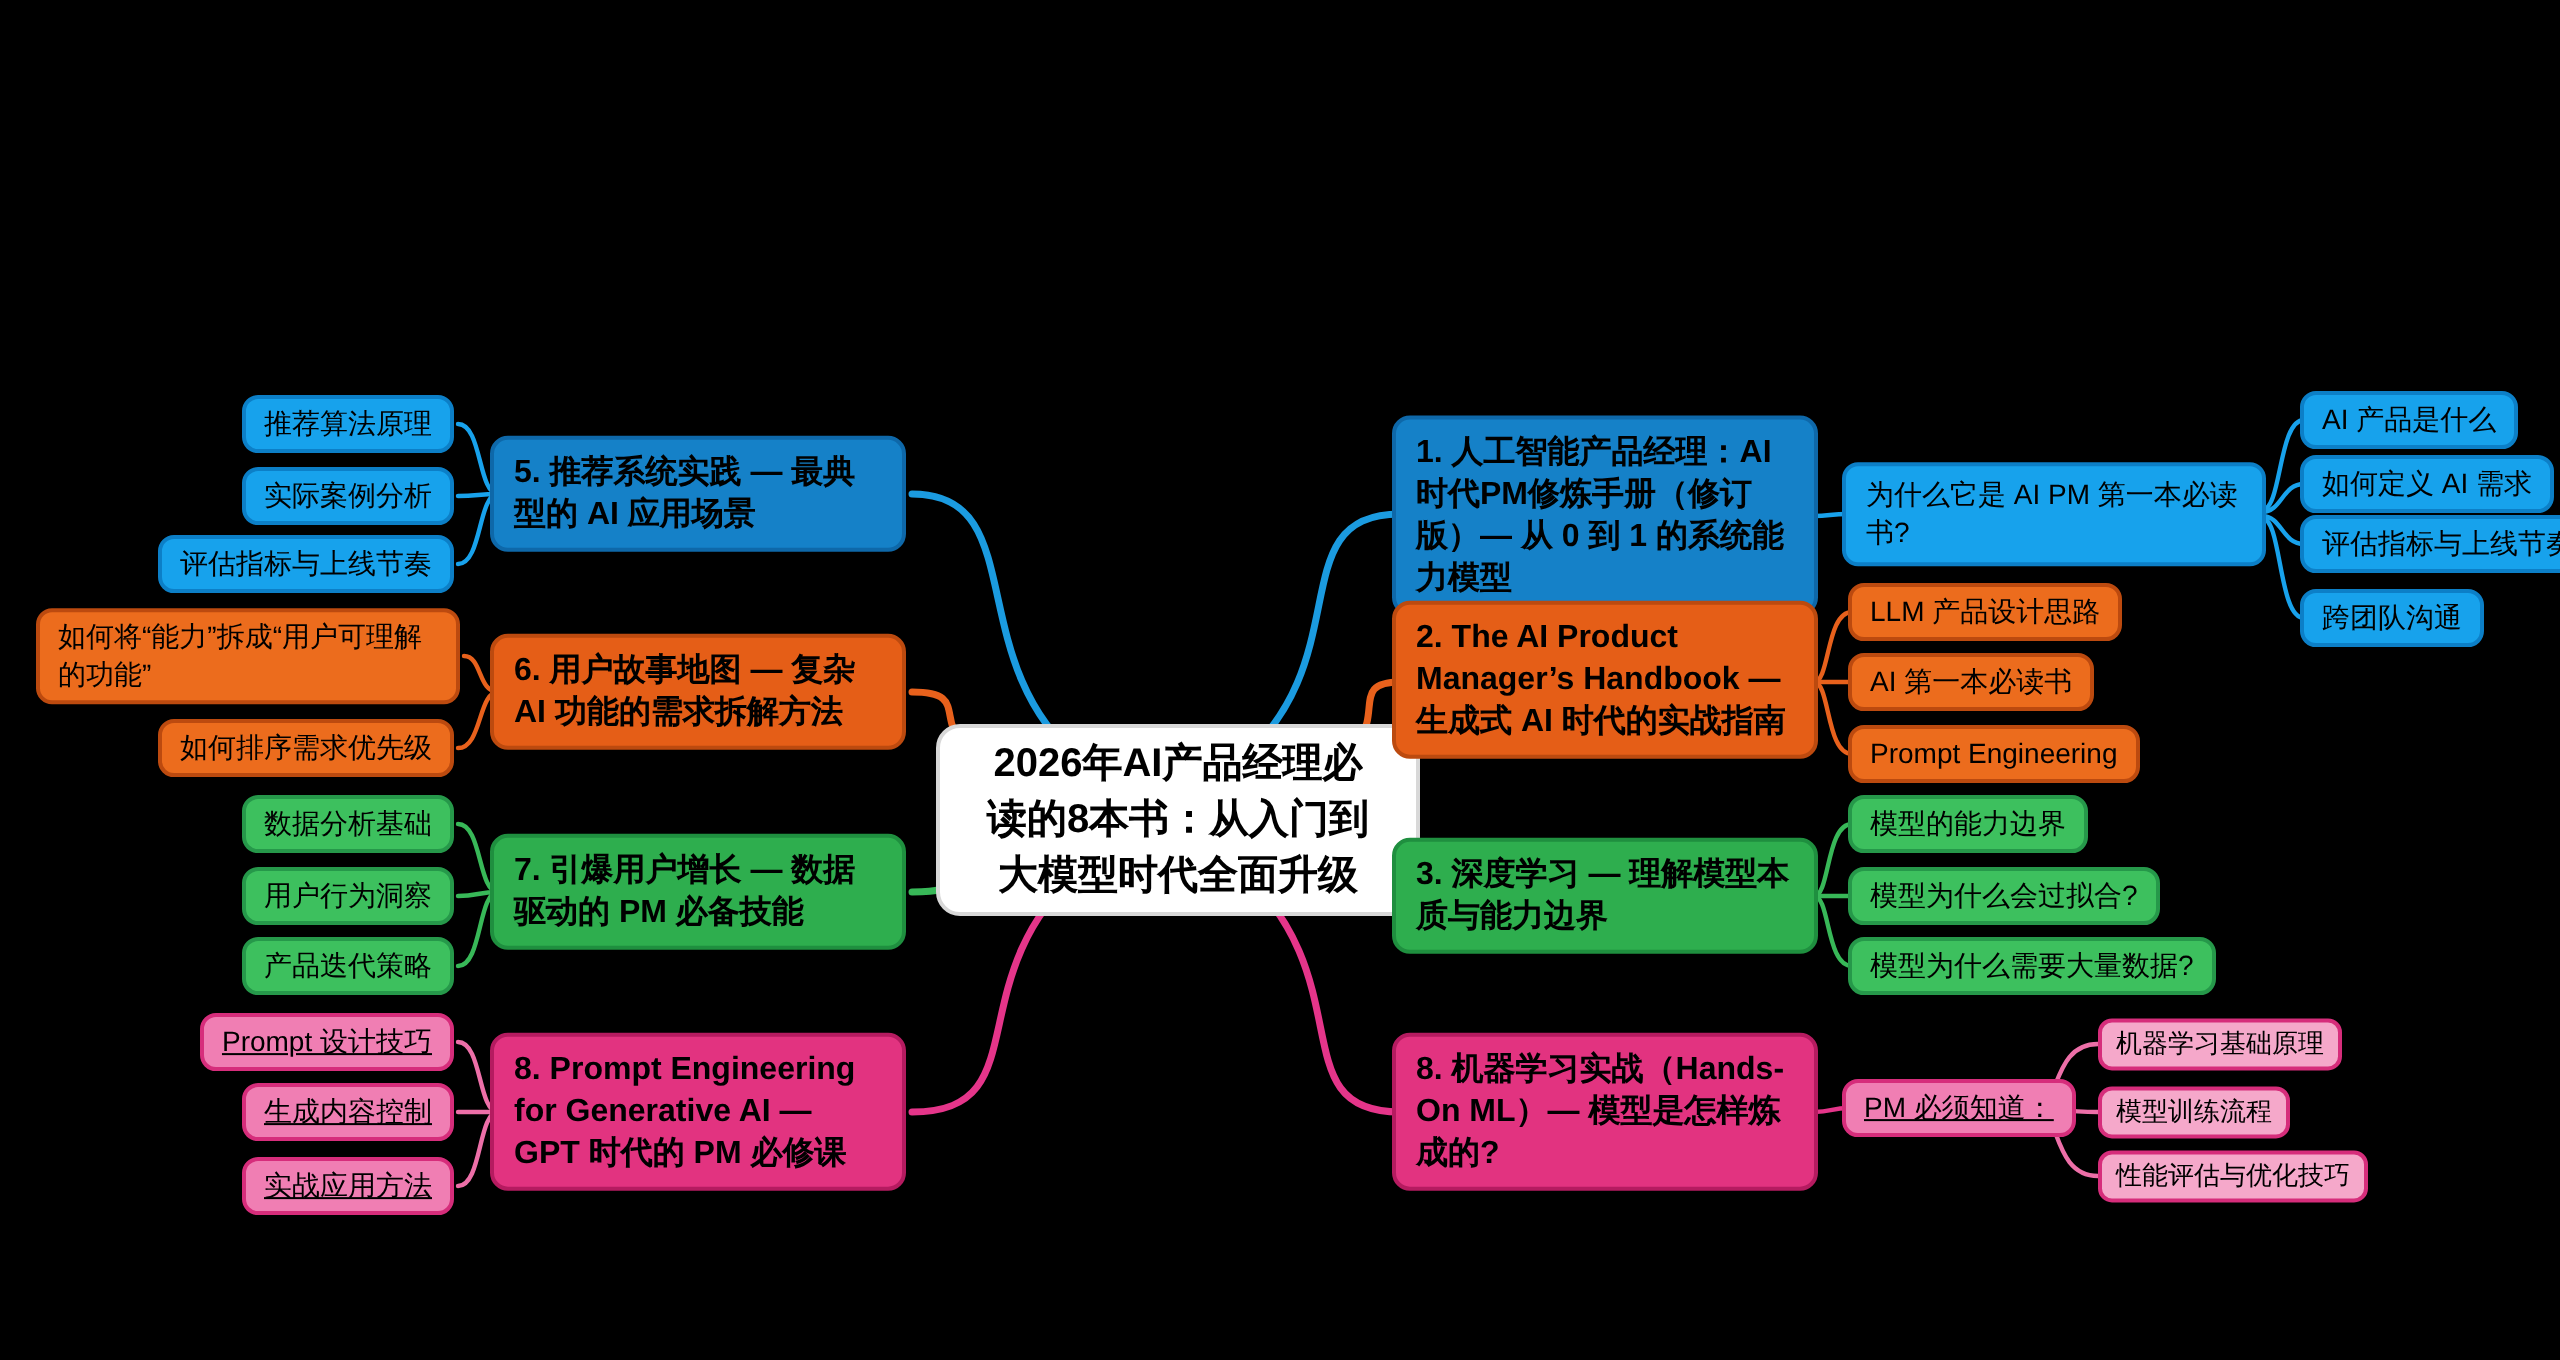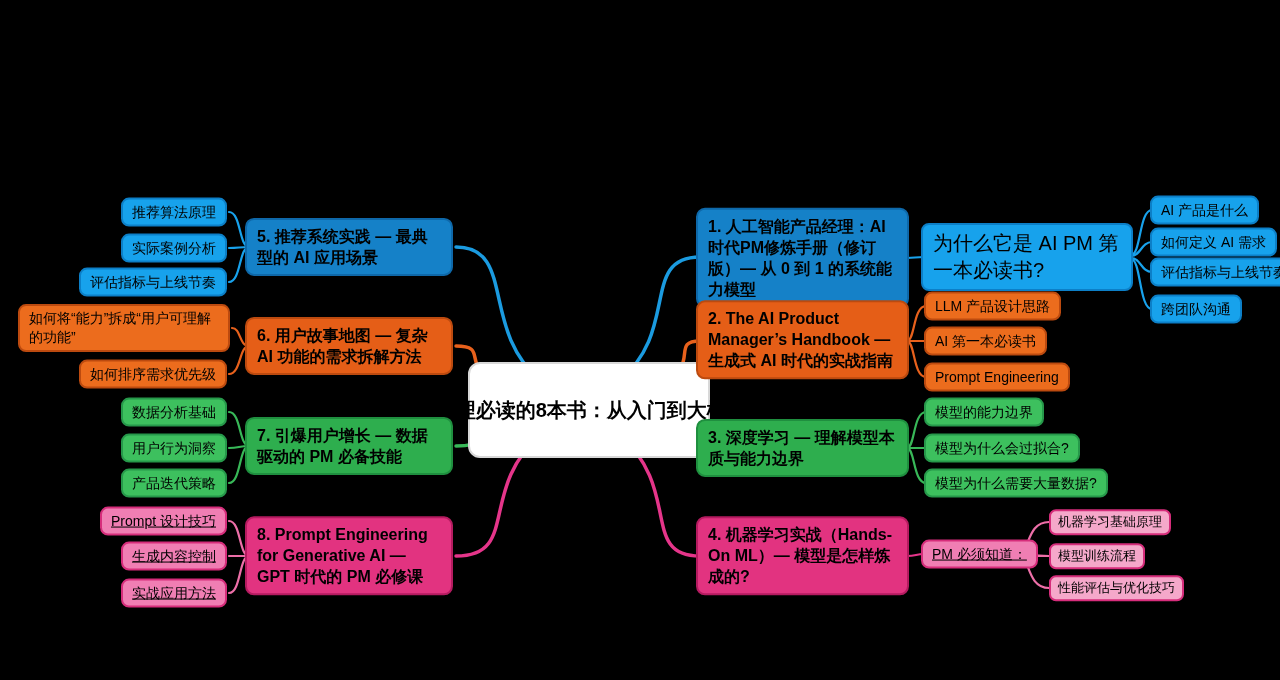--- a/index.html
+++ b/index.html
@@ -2,30 +2,30 @@
 <html><head>
 <meta charset="utf-8">
 <style>
   html,body{margin:0;padding:0;background:#000;}
   .stage{position:relative;width:1280px;height:680px;background:#000;overflow:hidden;
          font-family:"Liberation Sans",sans-serif;color:#000;}
   .wires{position:absolute;left:0;top:0;z-index:0;}
   .node{position:absolute;z-index:1;box-sizing:border-box;border-style:solid;color:#000;
         transform:translateY(-50%);}
   .center{left:468px;top:410px;width:242px;height:96px;background:#fff;border:2px solid #d8d8d8;
-          border-radius:12px;display:flex;flex-direction:row;align-items:center;justify-content:center;
+          border-radius:12px;display:flex;flex-direction:column;align-items:center;justify-content:center;
           font-weight:bold;font-size:20px;line-height:1.4;}
   .center div{white-space:nowrap;}
   .main{width:213px;border-width:2px;border-radius:9px;padding:6px 10px;
         font-weight:bold;font-size:16px;line-height:1.32;overflow-wrap:break-word;}
   .mainL{width:208px;}
   .leaf{border-width:2px;border-radius:8px;padding:3px 9px;font-size:14px;line-height:1.35;
         white-space:nowrap;}
   .leafsm{font-size:13px;padding:2px 7px;border-radius:7px;}
-  .child{width:212px;border-width:2px;border-radius:8px;padding:5px 10px;font-size:20px;
+  .child{width:212px;border-width:2px;border-radius:8px;padding:5px 10px;font-size:14px;
          line-height:1.35;overflow-wrap:break-word;}
   .wrapleaf{width:212px;white-space:normal;overflow-wrap:break-word;}
   .blue-main{background:#1581C8;border-color:#0E68A9;}
   .blue-leaf{background:#17A2EC;border-color:#0C7FC7;}
   .orange-main{background:#E55E17;border-color:#BC4A0F;}
   .orange-leaf{background:#EC6C1D;border-color:#BC4A0F;}
   .green-main{background:#2EAE4E;border-color:#1F8F3F;}
   .green-leaf{background:#3DC05E;border-color:#26984A;}
   .pink-main{background:#E23380;border-color:#B51B60;}
   .pink-child{background:#F07EB3;border-color:#D62D7B;text-decoration:underline;}
@@ -93,21 +93,21 @@
   <div class="node main orange-main" style="left:696px;top:340px">2. The AI Product Manager’s Handbook — 生成式 AI 时代的实战指南</div>
   <div class="node leaf orange-leaf" style="left:924px;top:306px">LLM 产品设计思路</div>
   <div class="node leaf orange-leaf" style="left:924px;top:341px">AI 第一本必读书</div>
   <div class="node leaf orange-leaf" style="left:924px;top:377px">Prompt Engineering</div>
 
   <div class="node main green-main" style="left:696px;top:448px">3. 深度学习 — 理解模型本质与能力边界</div>
   <div class="node leaf green-leaf" style="left:924px;top:412px">模型的能力边界</div>
   <div class="node leaf green-leaf" style="left:924px;top:483px">模型为什么需要大量数据?</div>
   <div class="node leaf green-leaf" style="left:924px;top:448px">模型为什么会过拟合?</div>
 
-  <div class="node main pink-main" style="left:696px;top:556px">4. 机器学习实战（Hands-On ML）— 模型是怎样炼成的?</div>
+  <div class="node main pink-main" style="left:696px;top:556px">8. 机器学习实战（Hands-On ML）— 模型是怎样炼成的?</div>
   <div class="node leaf pink-child" style="left:921px;top:554px">PM 必须知道：</div>
   <div class="node leaf leafsm pink-leaf" style="left:1049px;top:522px">机器学习基础原理</div>
   <div class="node leaf leafsm pink-leaf" style="left:1049px;top:556px">模型训练流程</div>
   <div class="node leaf leafsm pink-leaf" style="left:1049px;top:588px">性能评估与优化技巧</div>
 
   <div class="node main mainL blue-main" style="left:245px;top:247px">5. 推荐系统实践 — 最典型的 AI 应用场景</div>
   <div class="node leaf blue-leaf" style="right:1053px;top:212px">推荐算法原理</div>
   <div class="node leaf blue-leaf" style="right:1053px;top:248px">实际案例分析</div>
   <div class="node leaf blue-leaf" style="right:1053px;top:282px">评估指标与上线节奏</div>
 

